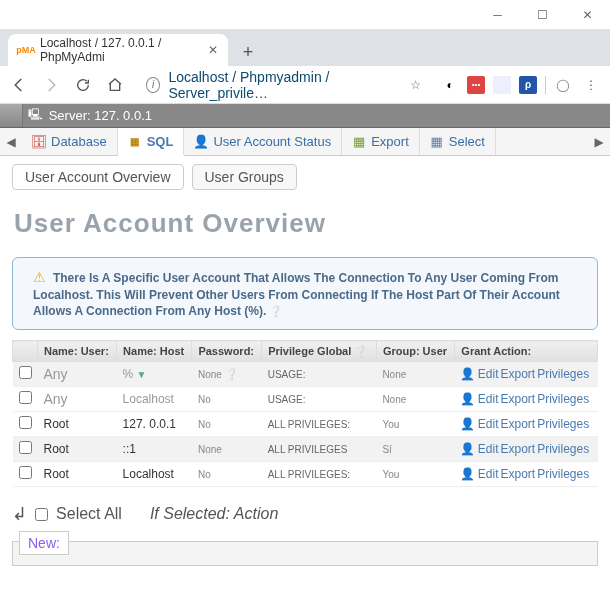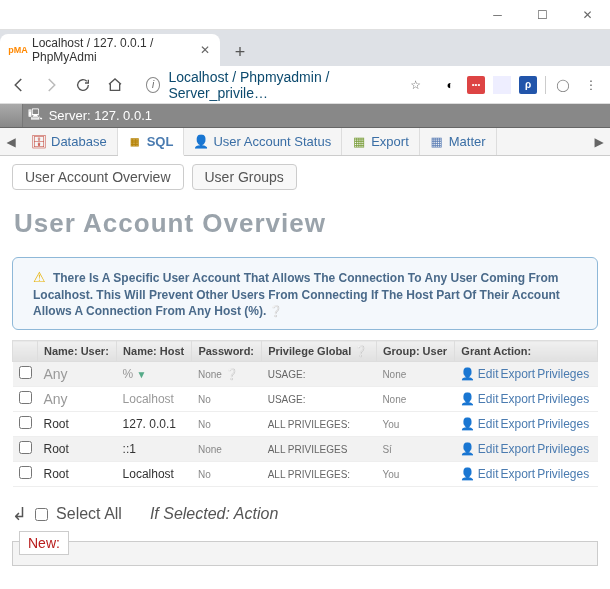--- a/index.html
+++ b/index.html
@@ -4,21 +4,21 @@
 <style>
 * { margin:0; padding:0; box-sizing:border-box; font-family:Arial,sans-serif; }
 body { width:610px; height:589px; background:#fff; overflow:hidden; font-size:12px; color:#333; }
 
 
 .titlebar { height:30px; background:#fff; display:flex; align-items:center; border-bottom:1px solid #e0e0e0; }
 .win-controls { margin-left:auto; display:flex; }
 .win-btn { width:45px; height:30px; display:flex; align-items:center; justify-content:center; color:#666; }
 
 
-.tabstrip { height:36px; background:#dee1e6; display:flex; align-items:flex-end; }
+.tabstrip { height:36px; background:#dee1e6; display:flex; align-items:flex-end; padding-left:8px; }
 .browser-tab { background:#fff; height:32px; border-radius:8px 8px 0 0; padding:0 10px; display:flex; align-items:center; gap:6px; font-size:12px; max-width:220px; }
 .favicon { width:16px; height:16px; display:flex; align-items:center; justify-content:center; font-size:9px; font-weight:bold; color:#f80; }
 .close-x { margin-left:8px; color:#666; }
 .new-tab { width:28px; height:28px; display:flex; align-items:center; justify-content:center; color:#555; font-size:18px; margin-left:6px; }
 
 
 .btoolbar { height:38px; background:#fff; display:flex; align-items:center; padding:0 8px; gap:10px; border-bottom:1px solid #ddd; }
 .nav-btn { width:22px; height:22px; display:flex; align-items:center; justify-content:center; color:#555; }
 .omnibox { flex:1; display:flex; align-items:center; gap:8px; padding:0 10px; height:28px; }
 .omnibox .info { width:16px; height:16px; border:1px solid #888; border-radius:50%; display:flex; align-items:center; justify-content:center; font-size:10px; font-style:italic; color:#666; }
@@ -67,21 +67,21 @@
 .act-icon { color:#c88; font-size:12px; }
 .sort-icon { color:#5a8; font-size:10px; }
 .help-icon { color:#5a8dc0; font-size:11px; }
 
 
 .sel-row { display:flex; align-items:center; gap:8px; padding:8px 12px; font-size:16px; color:#555; }
 .hook-arrow { font-size:18px; transform:scaleX(-1); }
 
 
 .newbox { margin:8px 12px; border:1px solid #ccc; background:#f4f4f4; }
-.newbox .lbl { display:inline-block; background:#fff; border:1px solid #ccc; padding:3px 8px; margin:-1px 0 0 6px; position:relative; top:-10px; font-size:14px; color:#b91c1c; }
+.newbox .lbl { display:inline-block; background:#fff; border:1px solid #ccc; padding:3px 8px; margin:-1px 0 0 6px; position:relative; top:-10px; font-size:14px; color:#8b5cf6; }
 .tiny { font-size:10px; color:#888; }
 </style>
 </head>
 <body>
 
 <div class="titlebar">
   <div class="win-controls">
     <div class="win-btn">─</div>
     <div class="win-btn">☐</div>
     <div class="win-btn">✕</div>
@@ -154,21 +154,21 @@
   <div class="pma-tab">
     <span class="tab-icon i-user">👤</span>
     <span>User Account Status</span>
   </div>
   <div class="pma-tab">
     <span class="tab-icon i-export">▦</span>
     <span>Export</span>
   </div>
   <div class="pma-tab">
     <span class="tab-icon i-matter">▦</span>
-    <span>Matter</span>
+    <span>Select</span>
   </div>
   <div class="pma-arrow" style="margin-left:auto">▶</div>
 </div>
 
 <div class="sub-area">
   <div class="subtabs">
     <div class="subtab active">User Account Overview</div>
     <div class="subtab">User Groups</div>
   </div>
 

